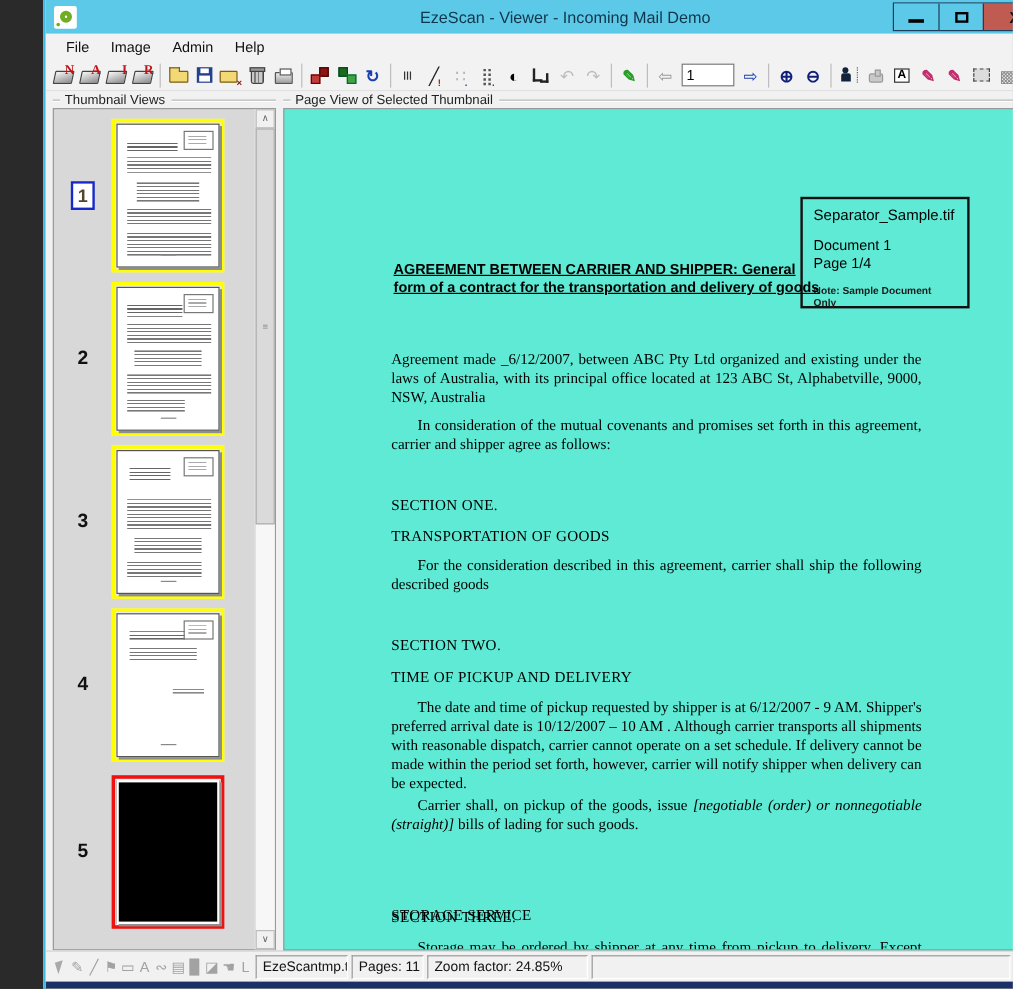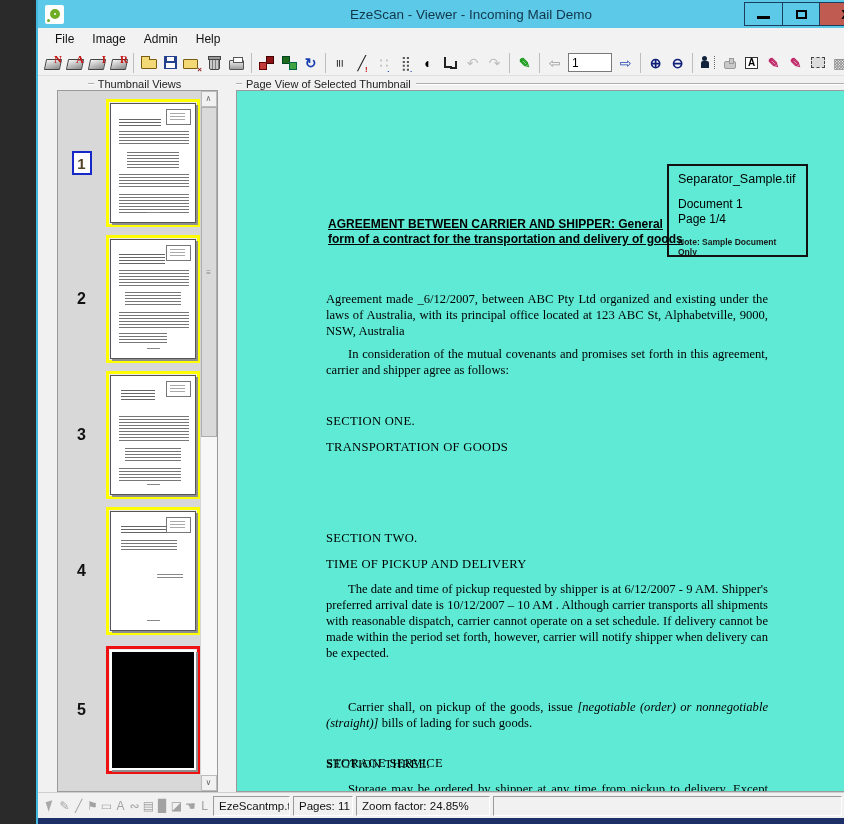--- a/index.html
+++ b/index.html
@@ -56,21 +56,21 @@
   .ic-user:before{content:"";position:absolute;left:2px;top:0;width:5px;height:5px;border-radius:50%;background:#12243d;}
   .ic-user:after{content:"";position:absolute;left:1px;top:5px;width:8px;height:7px;border-radius:2px 2px 0 0;background:#12243d;}
   .ic-stamp{width:12px;height:8px;background:#c9c9c9;border:1px solid #9a9a9a;border-radius:2px;position:relative;margin-top:5px;}
   .ic-stamp:before{content:"";position:absolute;top:-4px;left:4px;width:3px;height:4px;background:#c9c9c9;border:1px solid #9a9a9a;}
   .ic-corners{position:relative;width:15px;height:12px;}
   .ic-corners:before{content:"";position:absolute;left:1px;top:0;width:6px;height:9px;border-left:2px solid #222;border-bottom:2px solid #222;}
   .ic-corners:after{content:"";position:absolute;right:1px;bottom:0;width:5px;height:6px;border-right:2px solid #222;border-bottom:2px solid #222;}
   .ic-select{width:14px;height:11px;border:1px dashed #444;background:#dcdcdc;}
   
   .content{flex:1;display:flex;background:#f1f1f1;padding-top:1px;min-height:0;}
-  .col-left{width:186px;margin-left:6px;display:flex;flex-direction:column;align-items:center;}
+  .col-left{width:186px;margin-left:6px;display:flex;flex-direction:column;}
   .col-right{flex:1;margin:0 5px 0 6px;display:flex;flex-direction:column;min-width:0;}
   .grouplabel{height:13px;display:flex;align-items:center;font-size:11px;color:#222;}
   .grouplabel .lead{width:6px;height:2px;border-top:1px solid #aeaeae;border-bottom:1px solid #fff;margin-right:4px;}
   .grouplabel .line{flex:1;height:2px;border-top:1px solid #aeaeae;border-bottom:1px solid #fff;margin-left:5px;}
   .thumb-panel{flex:1;display:flex;border:1px solid #9a9a9a;background:#d8d8d8;min-height:0;}
   .thumb-list{flex:1;padding-top:7px;overflow:hidden;}
   .thumb-row{display:flex;align-items:center;margin-bottom:6px;height:130px;}
   .thumb-row.gap{margin-top:9px;}
   .numcol{width:48px;display:flex;justify-content:center;}
   .num{font:bold 16px "Liberation Sans",sans-serif;color:#111;}
@@ -125,21 +125,21 @@
   .abs{position:absolute;}
   .sepbox{left:430px;top:73px;width:141px;height:93px;border:2px solid #111;padding:6px 9px;font-family:"Liberation Sans",sans-serif;}
   .sepbox .t{font-size:12.5px;margin-bottom:11px;}
   .sepbox .l{font-size:12px;line-height:15px;}
   .sepbox .n{font-size:8.5px;margin-top:10px;color:#1a1a1a;font-weight:bold;}
   .d-head{left:91px;top:126px;width:362px;font:bold 12px/15px "Liberation Sans",sans-serif;text-decoration:underline;}
   .d-p{left:89px;width:442px;font:12.6px/16px "Liberation Serif",serif;text-align:justify;}
   .d-c{left:89px;width:442px;text-align:left;font:12.6px "Liberation Serif",serif;letter-spacing:.3px;}
   .indent{text-indent:22px;}
   .p1{top:200px;} .p2{top:255px;} .s1{top:323px;} .s1b{top:349px;} .p3{top:372px;}
-  .s2{top:440px;} .s2b{top:466px;} .p4{top:490px;} .p5{top:608px;} .s3{top:666px;} .s3b{top:665px;} .p6{top:690px;}
+  .s2{top:440px;} .s2b{top:466px;} .p4{top:490px;} .p5{top:572px;} .s3{top:666px;} .s3b{top:665px;} .p6{top:690px;}
   
   .statusbar{height:26px;flex:0 0 26px;display:flex;align-items:center;background:#f1f1f1;border-top:1px solid #cfcfcf;padding:0 3px;}
   .stools{display:flex;align-items:center;width:172px;gap:1px;padding-left:3px;}
   .stool{width:13px;text-align:center;color:#a2a2a2;font-size:12px;line-height:1;display:flex;justify-content:center;}
   .ic-cursor{width:0;height:0;border-top:10px solid #a8a8a8;border-right:7px solid transparent;transform:rotate(-18deg);}
   .sfield{height:20px;border:1px solid;border-color:#9a9a9a #fff #fff #9a9a9a;background:#f1f1f1;font-size:11.5px;color:#111;
     display:flex;align-items:center;padding:0 5px;margin-right:3px;white-space:nowrap;overflow:hidden;}
   .f1{width:77px;} .f2{width:60px;} .f3{width:134px;} .f4{flex:1;} .f5{width:30px;margin-right:0;}
   .bottomstrip{height:6px;flex:0 0 6px;background:#1c2f66;}
 </style>
@@ -359,20 +359,21 @@
             <div class="t">Separator_Sample.tif</div>
             <div class="l">Document 1</div>
             <div class="l">Page 1/4</div>
             <div class="n">Note: Sample Document Only</div>
           </div>
           <div class="abs d-head">AGREEMENT BETWEEN CARRIER AND SHIPPER:  General form of a contract for the transportation and delivery of goods</div>
           <div class="abs d-p p1">Agreement made _6/12/2007, between  ABC Pty Ltd  organized and existing under the laws of Australia, with its principal office located at 123 ABC St, Alphabetville, 9000, NSW, Australia</div>
           <div class="abs d-p p2 indent">In consideration of the mutual covenants and promises set forth in this agreement, carrier and shipper agree as follows:</div>
           <div class="abs d-c s1">SECTION ONE.</div>
           <div class="abs d-c s1b">TRANSPORTATION OF GOODS</div>
+          <div class="abs d-p p3 indent">For the consideration described in this agreement, carrier shall ship the following described goods</div>
           <div class="abs d-c s2">SECTION TWO.</div>
           <div class="abs d-c s2b">TIME OF PICKUP AND DELIVERY</div>
           <div class="abs d-p p4 indent">The date and time of pickup requested by shipper is at 6/12/2007 - 9 AM. Shipper's preferred arrival date is 10/12/2007 – 10 AM . Although carrier transports all shipments with reasonable dispatch, carrier cannot operate on a set schedule. If delivery cannot be made within the period set forth, however, carrier will notify shipper when delivery can be expected.</div>
           <div class="abs d-p p5 indent"><span>Carrier shall, on pickup of the goods, issue </span><i>[negotiable (order) or nonnegotiable (straight)]</i><span> bills of lading for such goods.</span></div>
           <div class="abs d-c s3">SECTION THREE.</div>
           <div class="abs d-c s3b">STORAGE SERVICE</div>
           <div class="abs d-p p6 indent">Storage may be ordered by shipper at any time from pickup to delivery. Except where</div>
         </div>
         <div class="vscroll">
           <div class="sbtn">∧</div>

